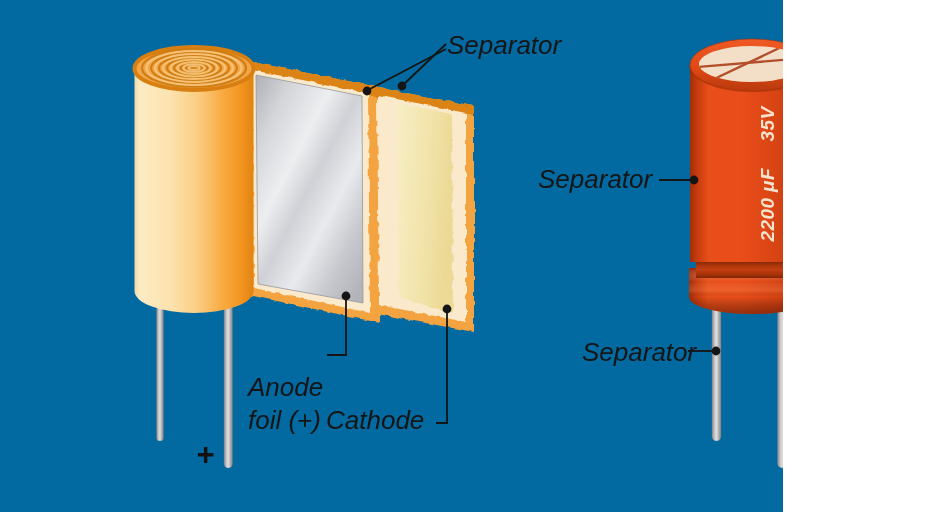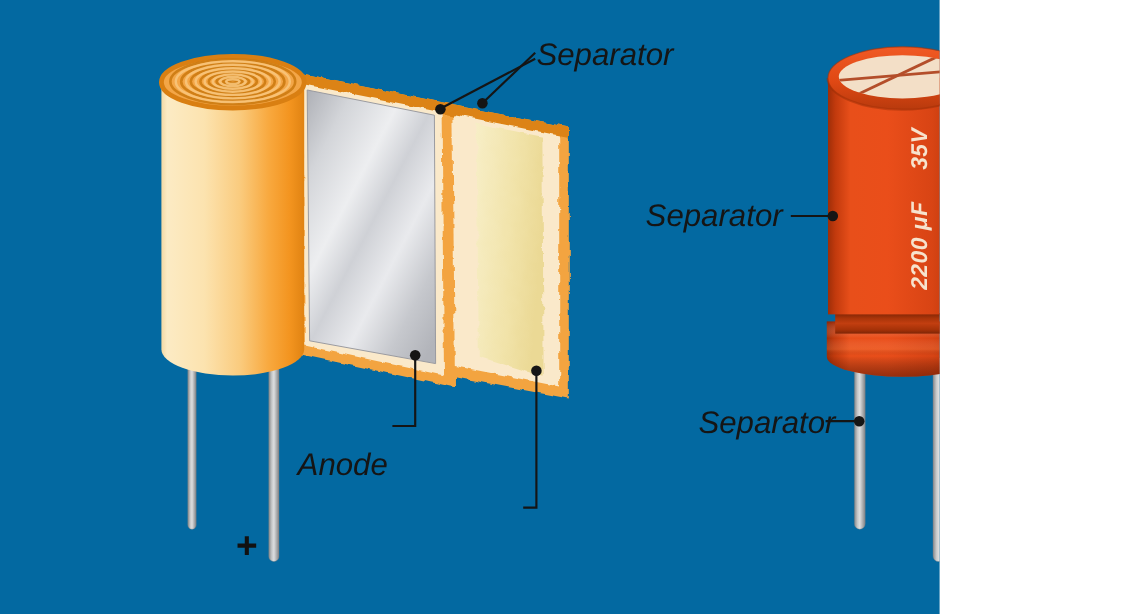--- a/index.html
+++ b/index.html
@@ -182,23 +182,25 @@
       <circle cx="447" cy="309" r="4.4"></circle>
       <circle cx="694" cy="180" r="4.4"></circle>
       <circle cx="716" cy="351" r="4.4"></circle>
     </g>
   </svg>
 
   <div class="label lbl-separator">Separator</div>
 
   <div class="label lbl-anode">
     <div>Anode</div>
+    <div>foil (+)</div>
   </div>
 
   <div class="label lbl-cathode">
+    <div>Cathode</div>
   </div>
 
   <div class="label lbl-container">Separator</div>
   <div class="label lbl-terminal">Separator</div>
 
   <div class="plus plus-left">+</div>
   <div class="plus plus-right">+</div>
 
   <div class="marking">
     <span>2200 μF</span>

